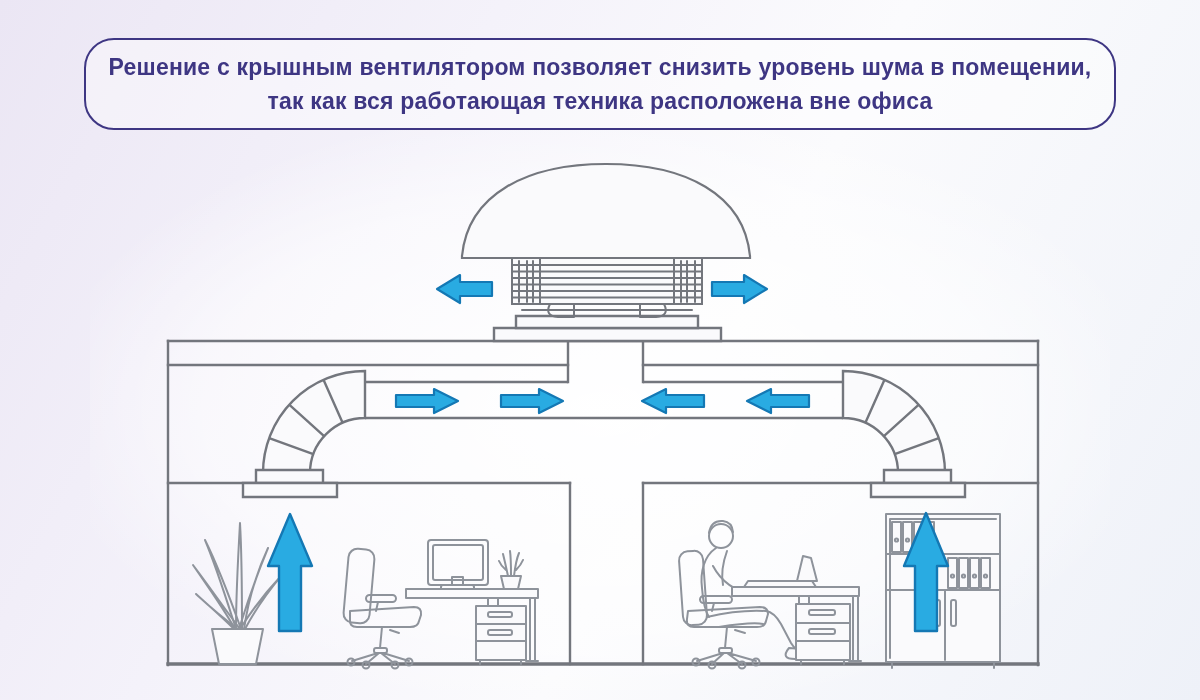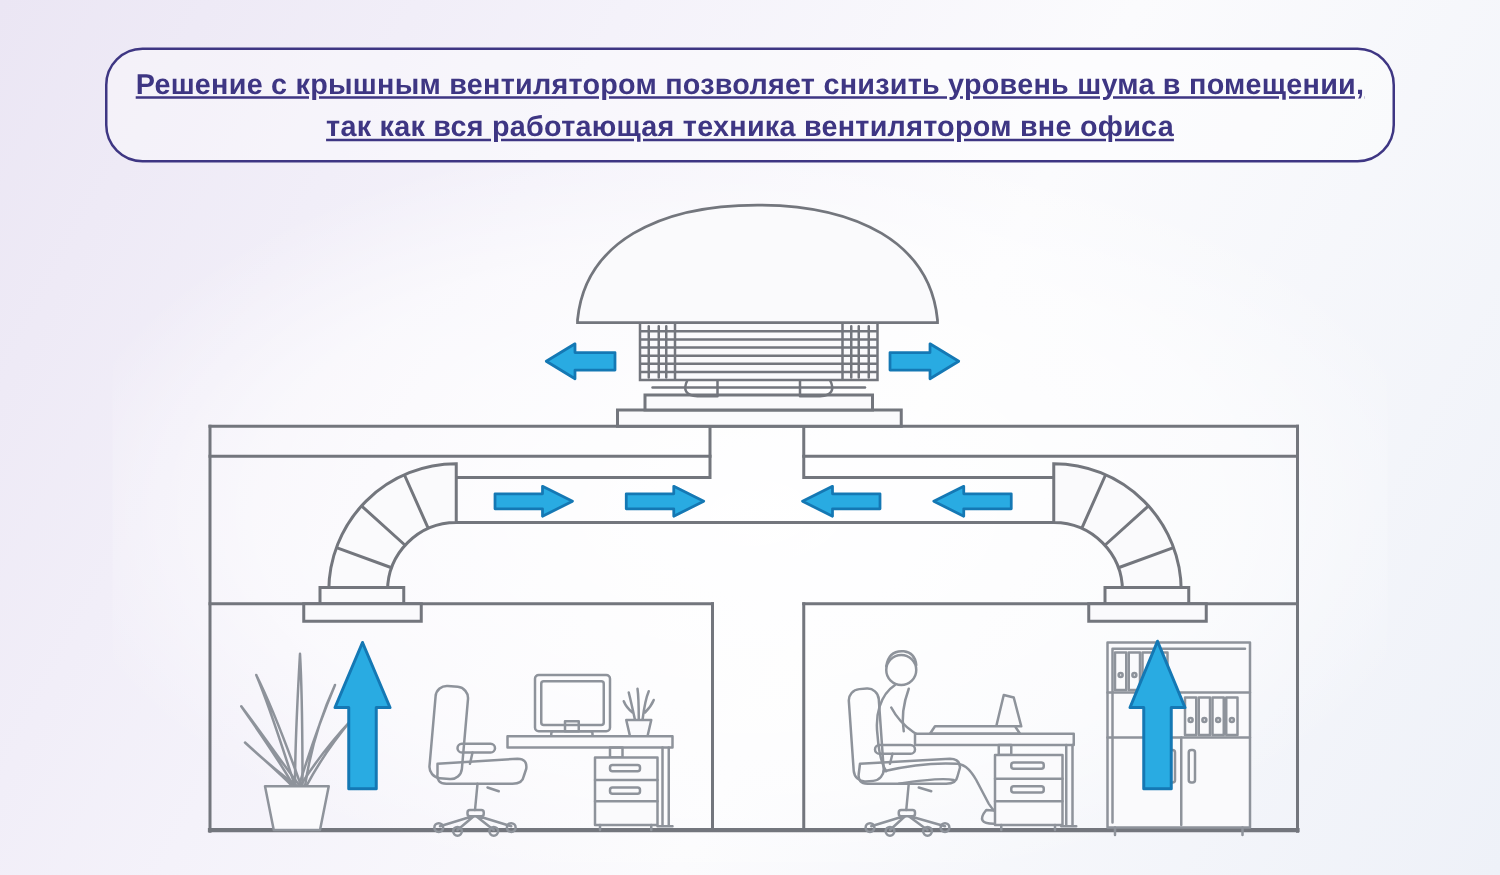--- a/index.html
+++ b/index.html
@@ -12,34 +12,34 @@
     position:absolute;left:90px;top:130px;width:1020px;height:560px;
     background:radial-gradient(ellipse at 50% 50%, rgba(255,255,255,0.95) 0%, rgba(255,255,255,0.55) 55%, rgba(255,255,255,0) 78%);
     pointer-events:none;
   }
   .banner{
     position:absolute;left:84px;top:38px;width:1032px;height:92px;
     box-sizing:border-box;border:2px solid var(--accent,#3e3683);border-radius:30px;
     background:rgba(255,255,255,0.38);
     display:flex;flex-direction:column;align-items:center;justify-content:center;
     color:var(--accent,#3e3683);font-size:23px;font-weight:600;line-height:34px;
-    letter-spacing:0.2px;text-align:center;text-decoration:underline;
+    letter-spacing:0.2px;text-align:center;
   }
   .diagram-svg{position:absolute;left:0;top:0;}
   svg *{vector-effect:non-scaling-stroke;}
 </style>
 </head>
 <body>
 
 <div class="stage">
   <div class="glow"></div>
 
   <div class="banner">
     <span>Решение с крышным вентилятором позволяет снизить уровень шума в помещении,</span>
-    <span>так как вся работающая техника вентилятором вне офиса</span>
+    <span>так как вся работающая техника расположена вне офиса</span>
   </div>
 
   <svg class="diagram-svg" width="1200" height="700" viewBox="0 0 1200 700">
 
     <g stroke="var(--line)" stroke-width="2.4" fill="none" stroke-linecap="square">
 
       <path d="M168,341 L1038,341"></path>
 
       <path d="M168,365 L568,365 M643,365 L1038,365"></path>
 

